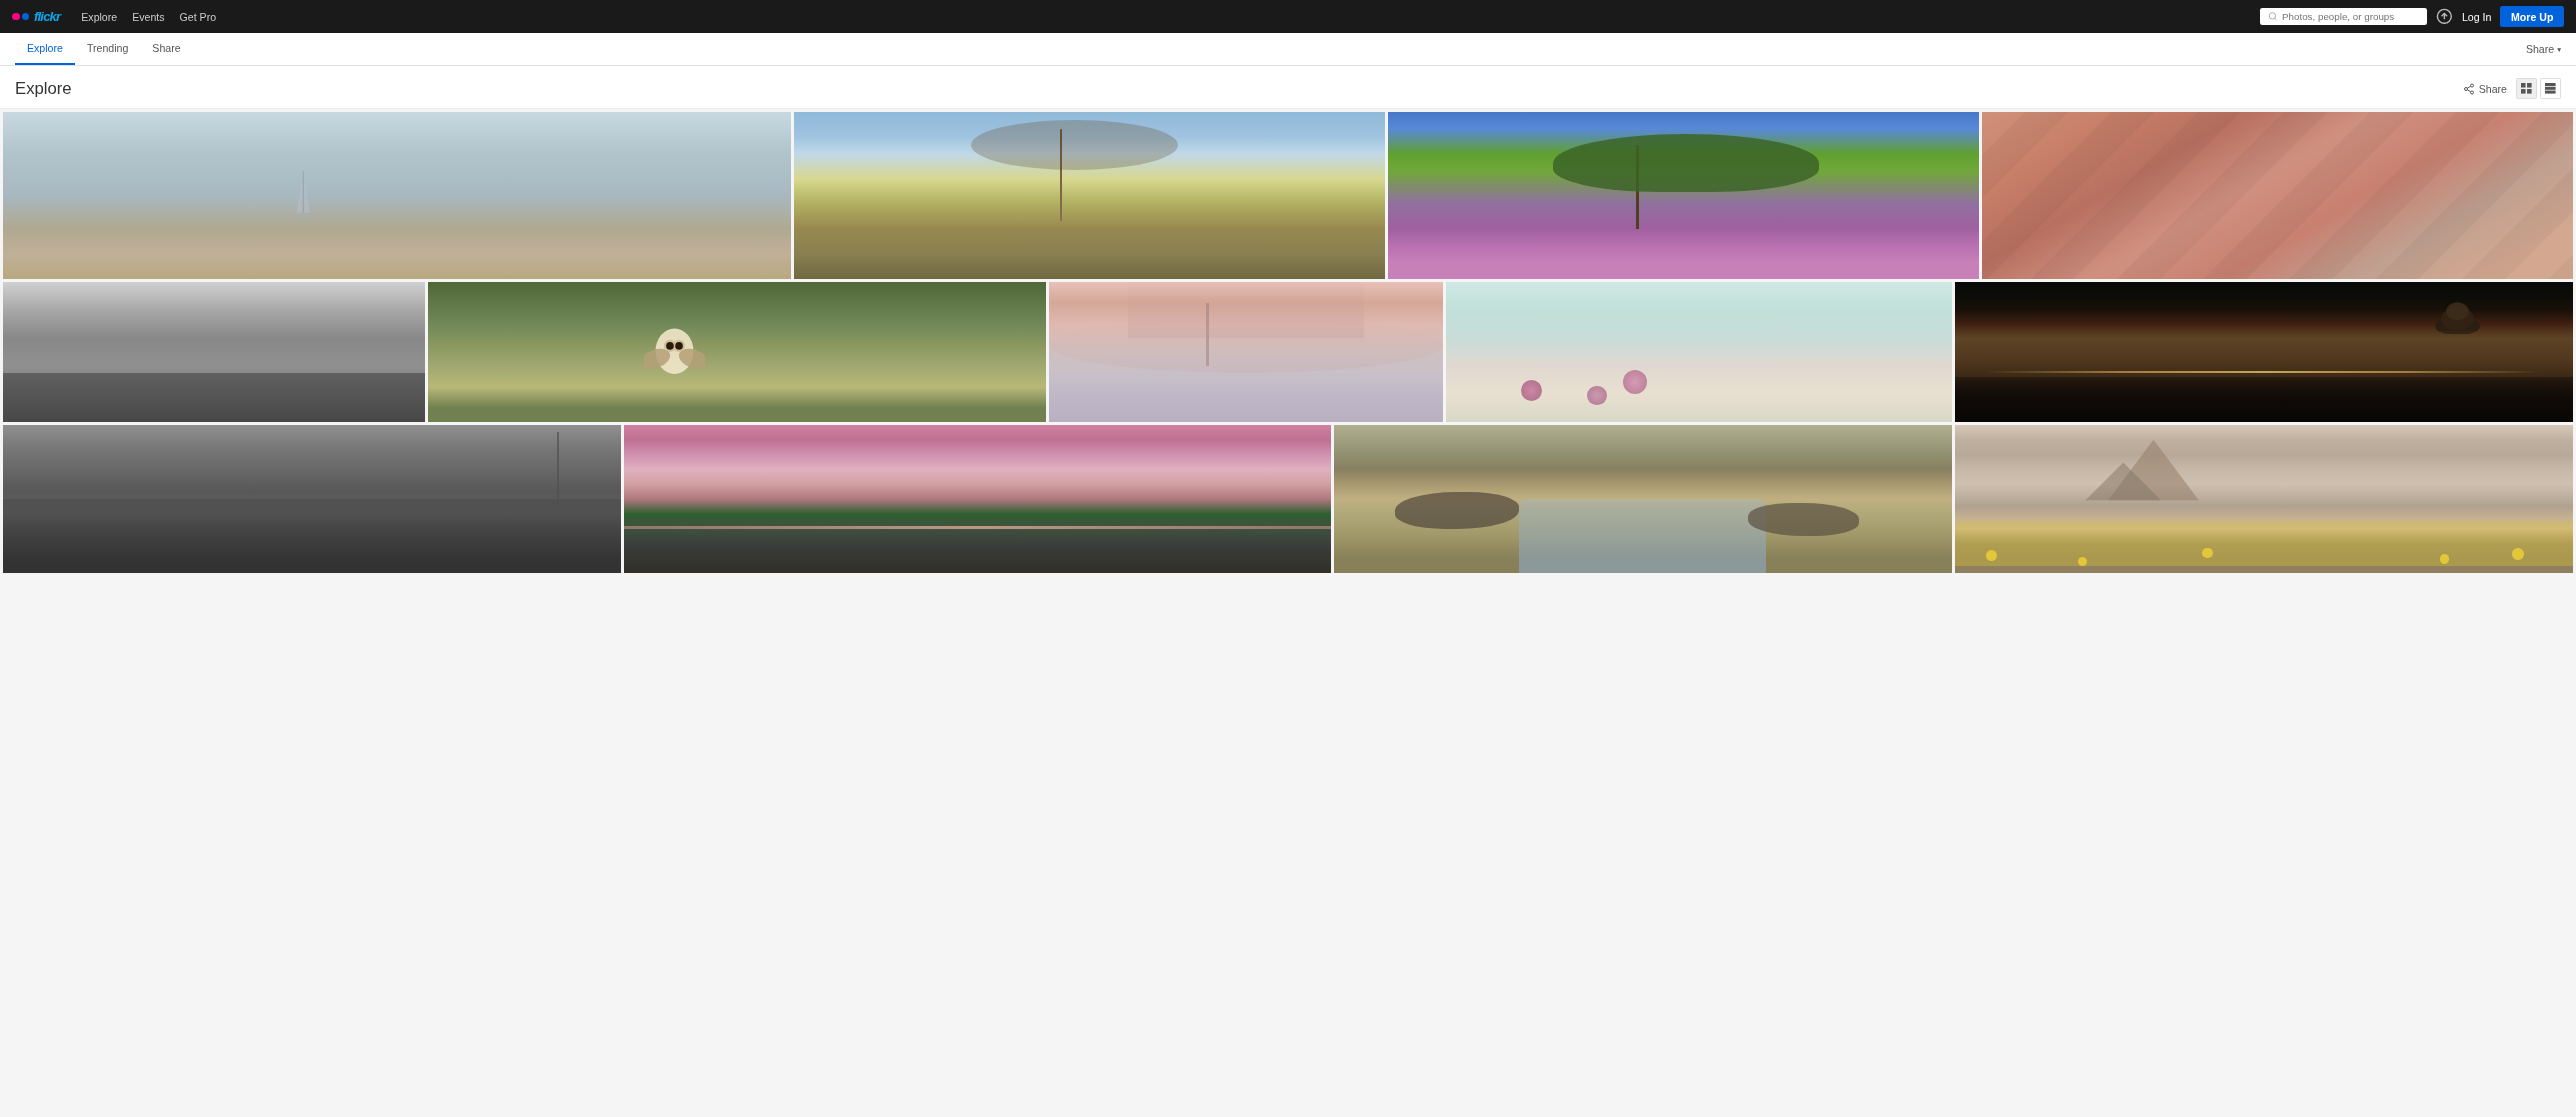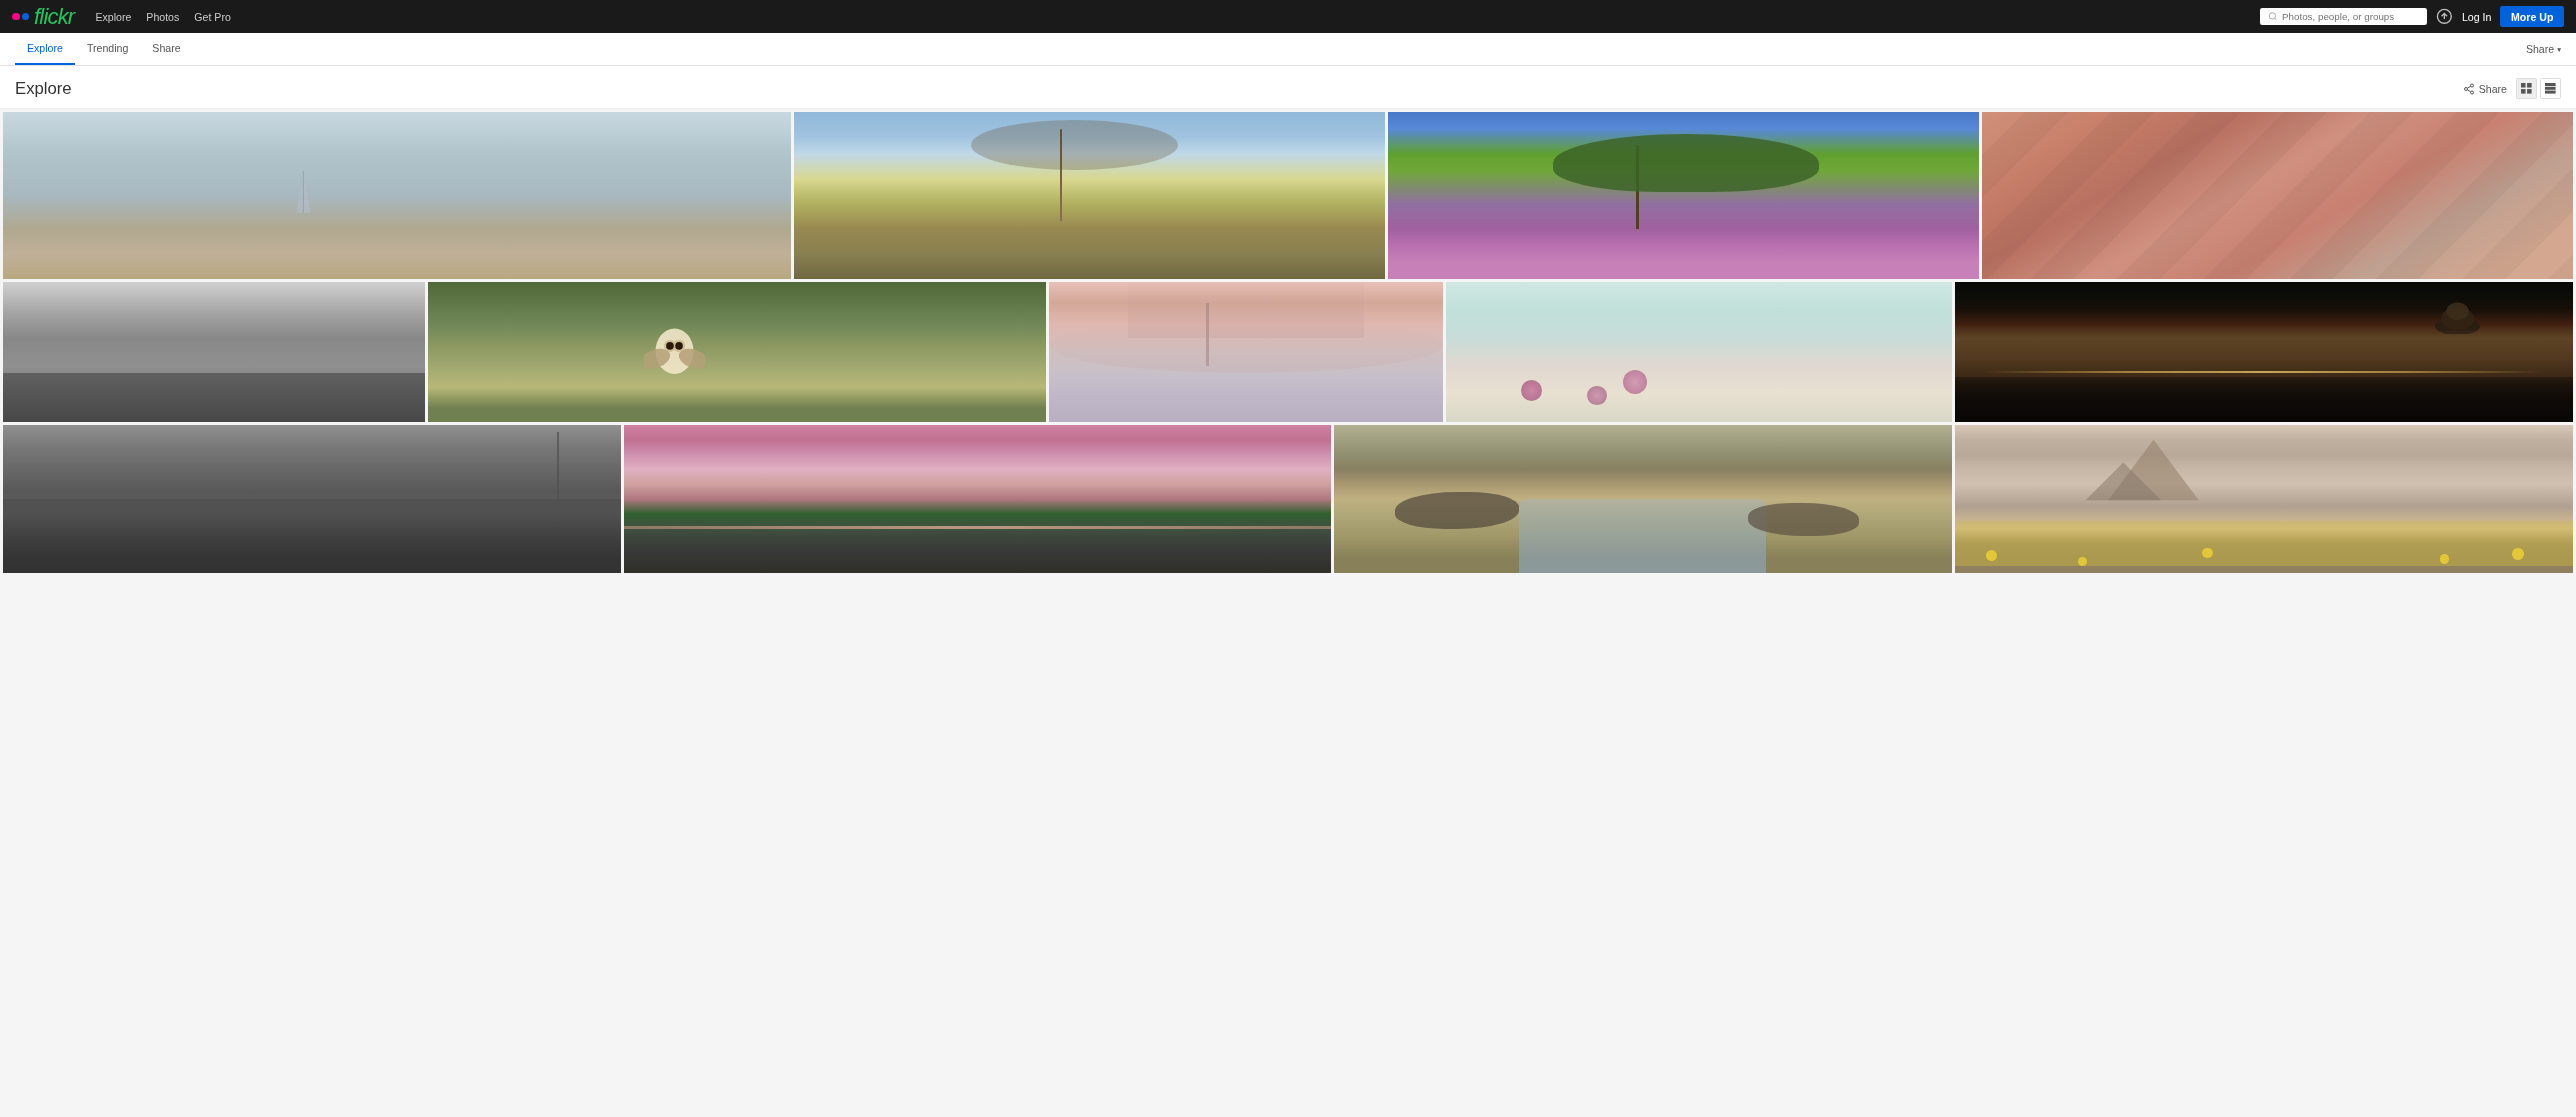--- a/index.html
+++ b/index.html
@@ -20,23 +20,23 @@
       gap: 4.5px;
       margin-right: 6px;
     }
     .logo-dots {
       display: flex;
       gap: 2.3px;
     }
     .dot-pink { width: 7.6px; height: 7.6px; border-radius: 50%; background: #ff0084; }
     .dot-blue { width: 7.6px; height: 7.6px; border-radius: 50%; background: #0063dc; }
     .logo-text {
-      color: #22c55e;
-      font-size: 22px;
-      font-weight: 400;
+      color: #0ea5e9;
+      font-size: 13px;
+      font-weight: 700;
       font-style: italic;
       letter-spacing: -0.8px;
     }
     .nav-link {
       color: #ccc;
       text-decoration: none;
       font-size: 10.6px;
       cursor: pointer;
     }
     .navbar-right {
@@ -233,21 +233,21 @@
 
 <nav class="navbar">
   <div class="navbar-logo">
     <div class="logo-dots">
       <div class="dot-pink"></div>
       <div class="dot-blue"></div>
     </div>
     <span class="logo-text">flickr</span>
   </div>
   <a class="nav-link">Explore</a>
-  <a class="nav-link">Photos</a>
+  <a class="nav-link">Events</a>
   <a class="nav-link">Get Pro</a>
   <div class="navbar-right">
     <div class="search-bar">
       <svg width="10.6" height="10.6" viewBox="0 0 24 24" fill="none" stroke="#999" stroke-width="2">
         <circle cx="11" cy="11" r="8"></circle>
           <line x1="21" y1="21" x2="16.65" y2="16.65"></line>
       </svg>
       <input type="text" placeholder="Photos, people, or groups" style="">
     </div>
     <svg width="16.7" height="16.7" viewBox="0 0 24 24" fill="none" stroke="#bbb" stroke-width="2">

